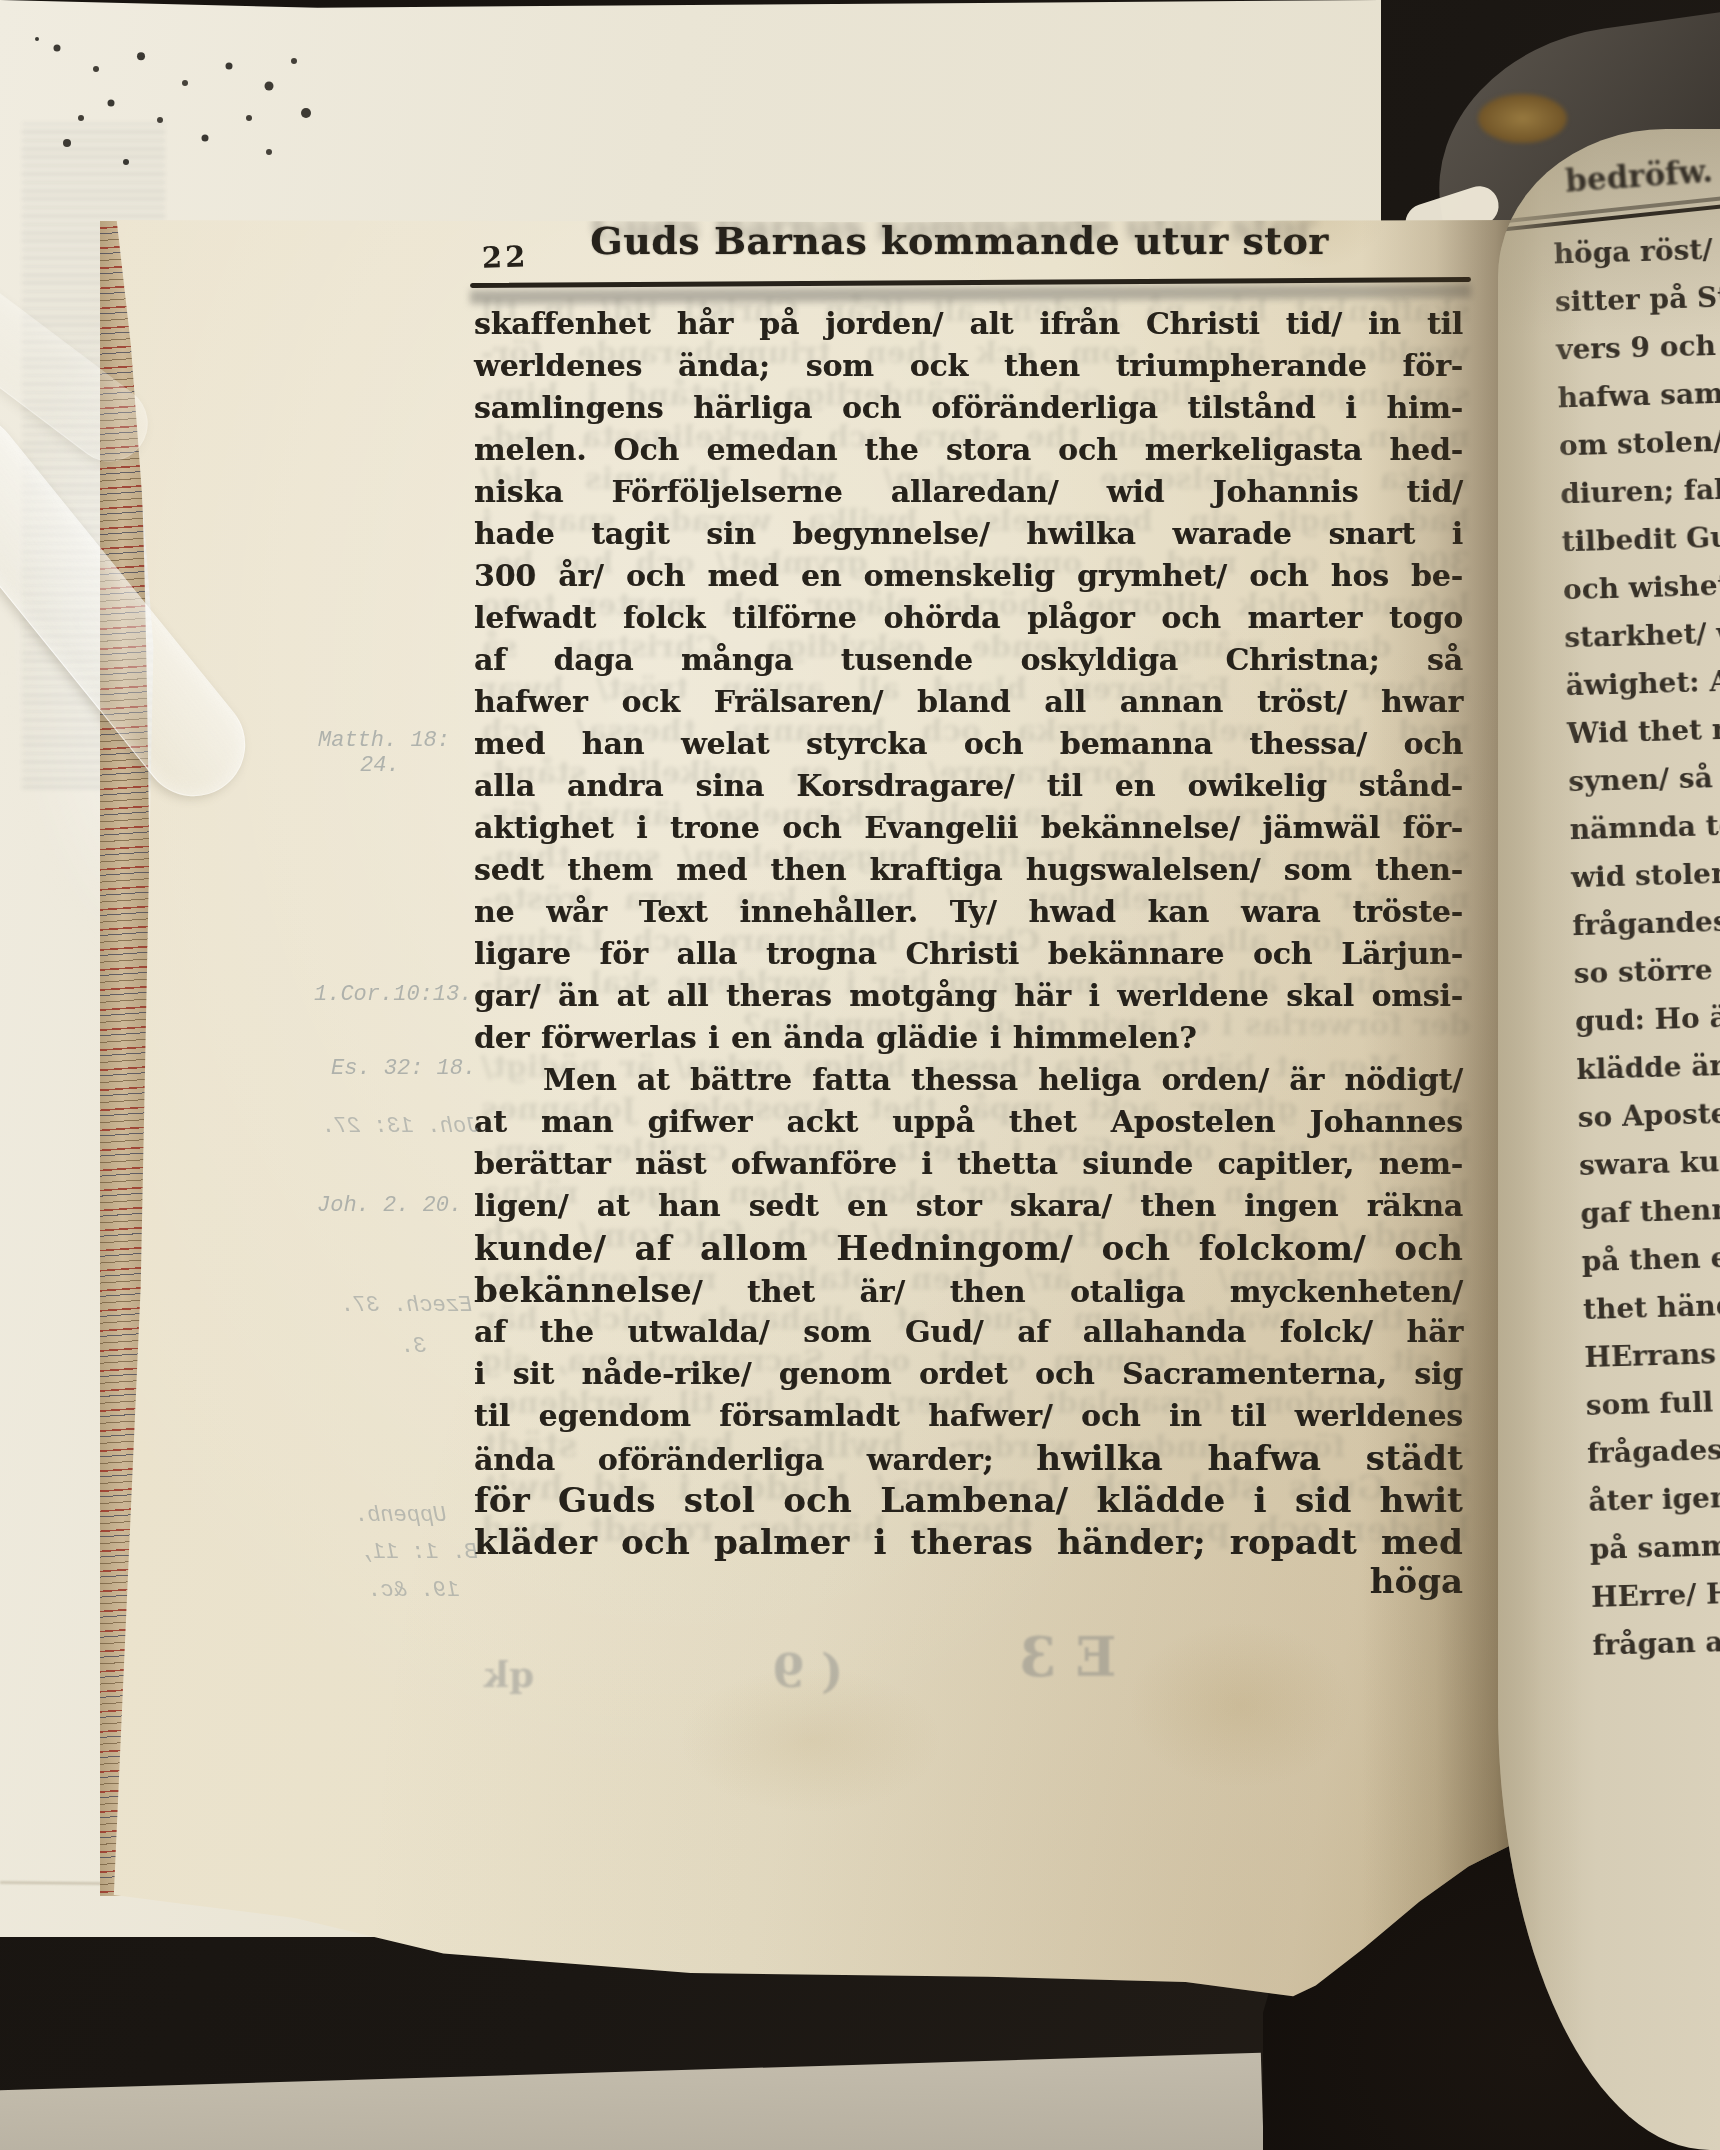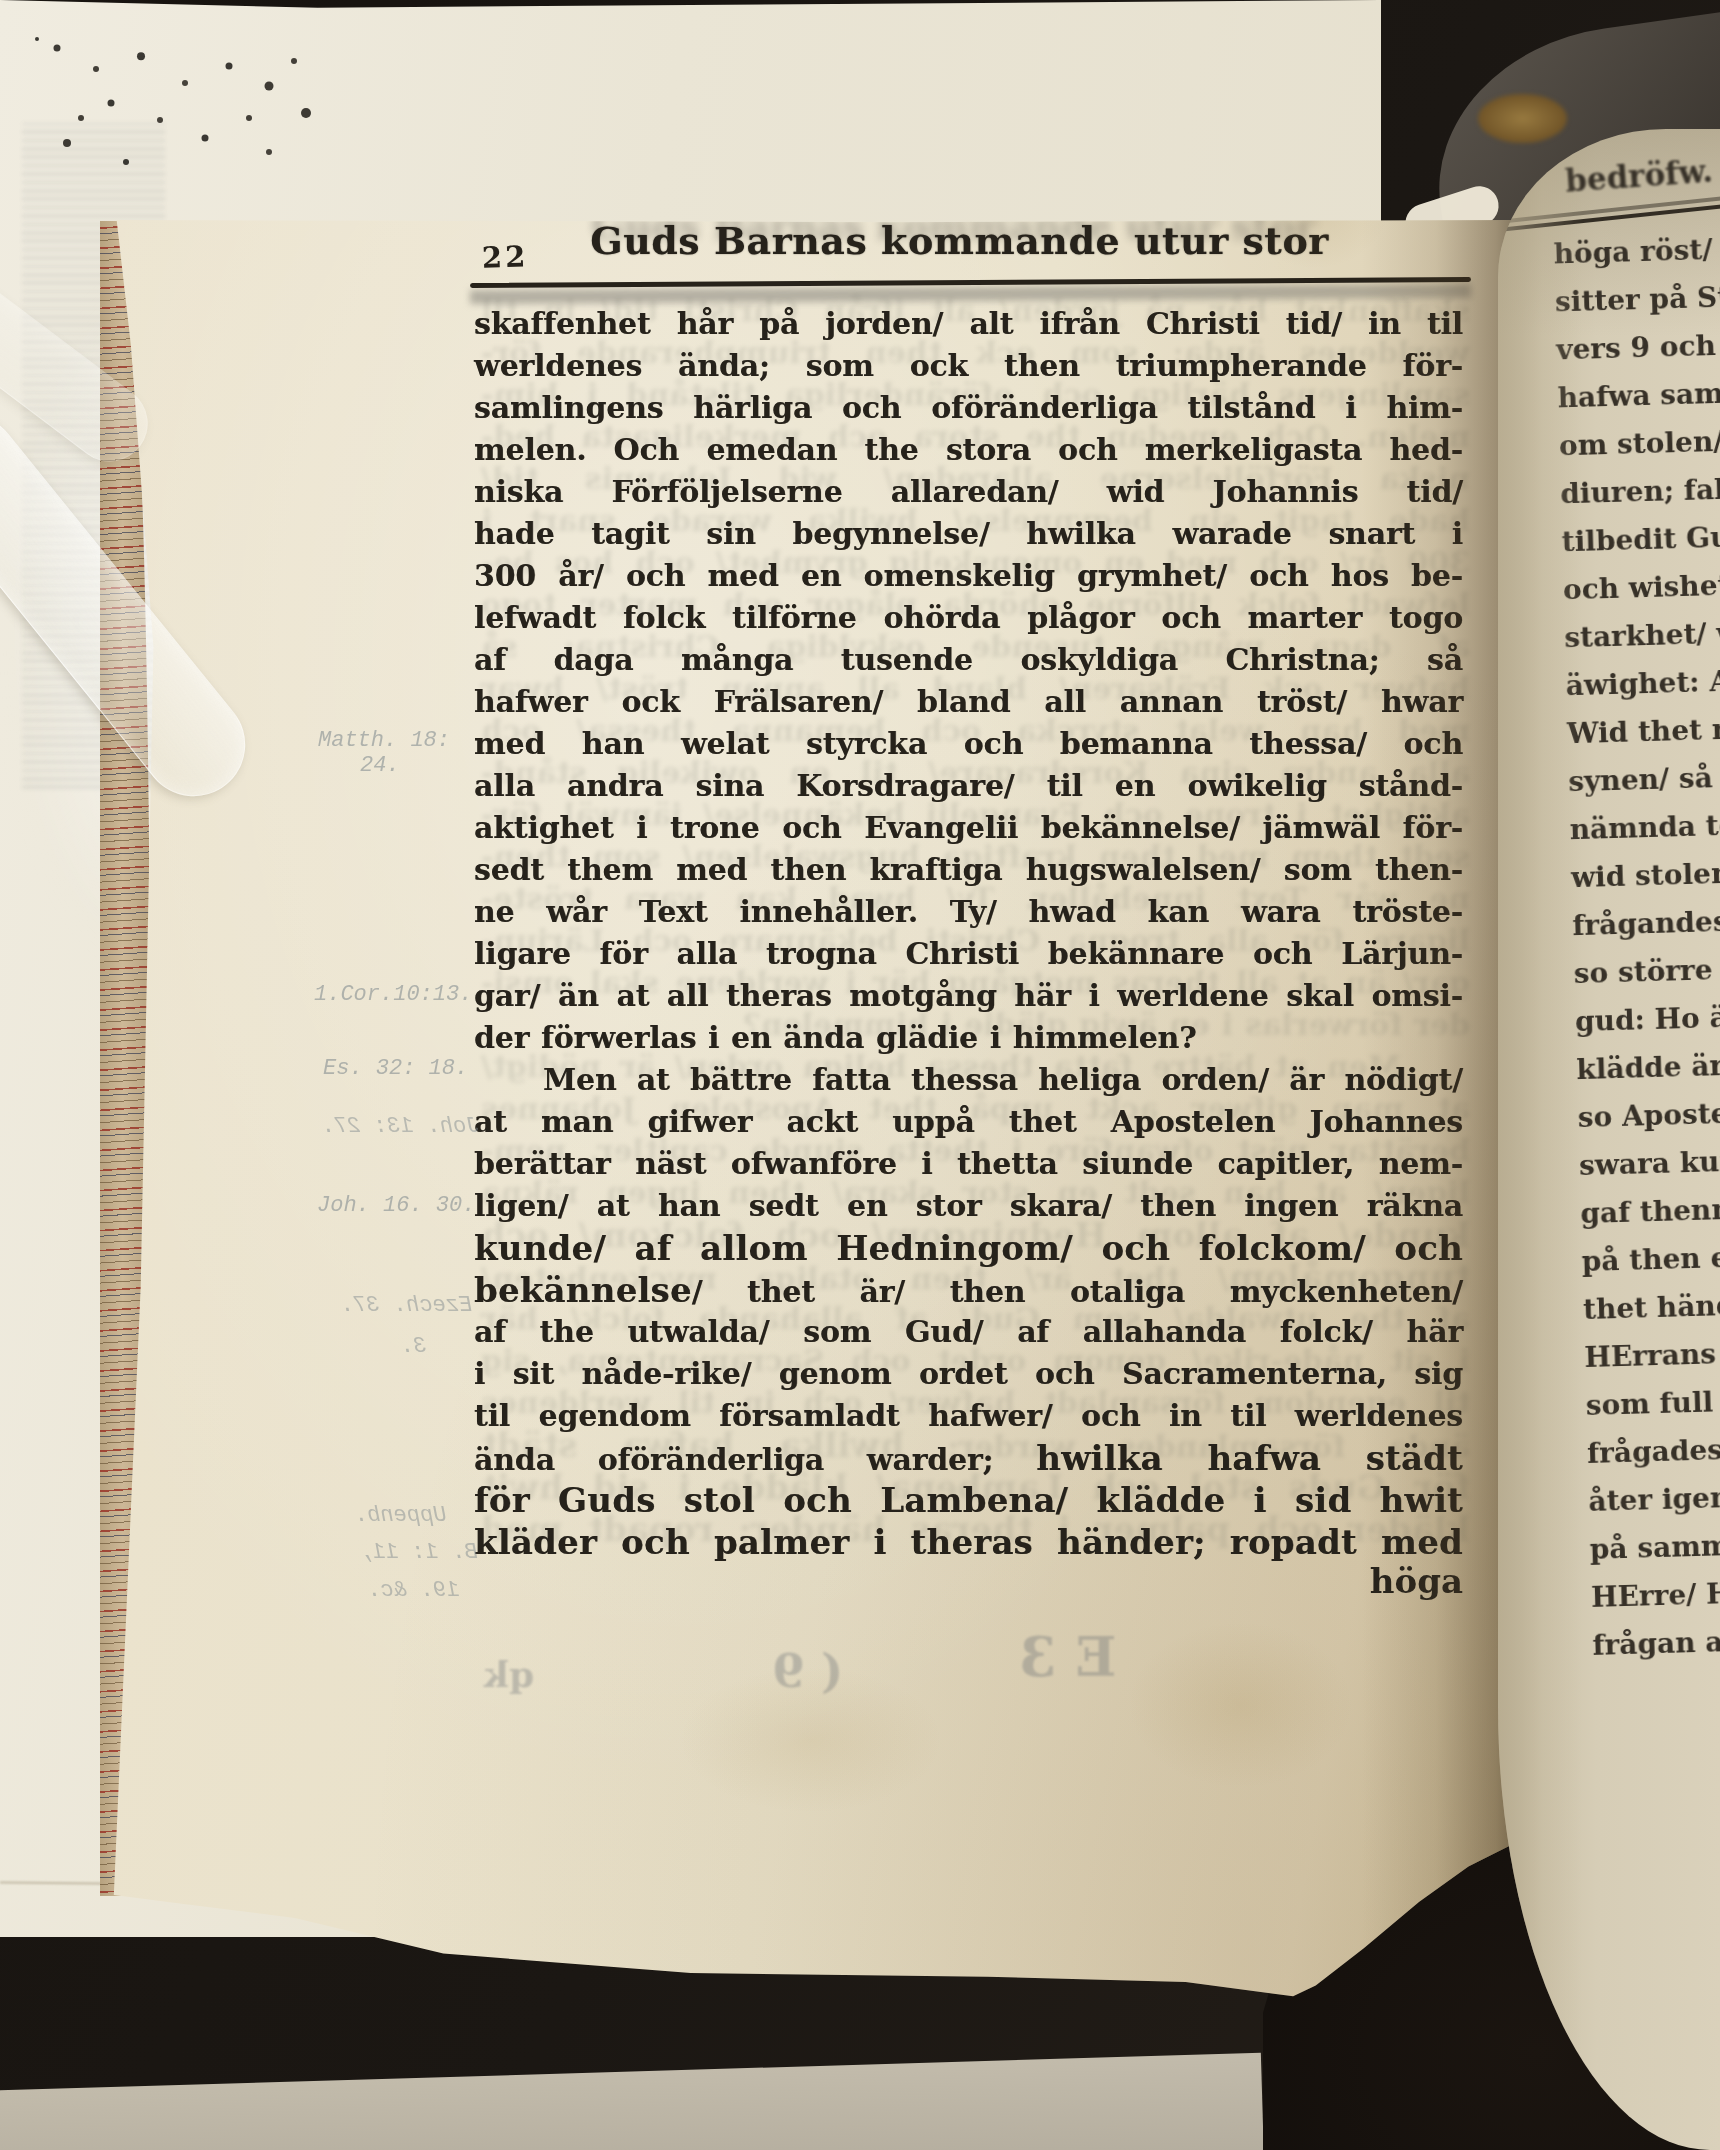--- a/index.html
+++ b/index.html
@@ -237,23 +237,23 @@
         <div class="line"><span>til egendom församladt hafwer/ och in til werldenes</span></div>
         <div class="line"><span>ända oföränderliga warder; </span><span class="emph">hwilka hafwa städt</span></div>
         <div class="line"><span class="emph">för Guds stol och Lambena/ klädde i sid hwit</span></div>
         <div class="line"><span class="emph">kläder och palmer i theras händer; ropadt med</span></div>
       </div>
     <div class="catchword">höga</div>
     <div id="margin-notes">
         <div class="margin-note" style="left: 207px; top: 508px;">Matth. 18:</div>
         <div class="margin-note" style="left: 249px; top: 533px;">24.</div>
         <div class="margin-note" style="left: 203px; top: 762px;">1.Cor.10:13.</div>
-        <div class="margin-note" style="left: 212px; top: 836px;">Es. 32: 18.</div>
+        <div class="margin-note" style="left: 220px; top: 836px;">Es. 32: 18.</div>
         <div class="margin-note mirrored" style="left: 210px; top: 894px;">Joh. 13: 27.</div>
-        <div class="margin-note" style="left: 206px; top: 973px;">Joh. 16. 30.</div>
+        <div class="margin-note" style="left: 206px; top: 973px;">Joh. 2. 20.</div>
         <div class="margin-note mirrored" style="left: 229px; top: 1073px;">Ezech. 37.</div>
         <div class="margin-note mirrored" style="left: 289px; top: 1114px;">3.</div>
         <div class="margin-note mirrored" style="left: 243px; top: 1283px;">Uppenb.</div>
         <div class="margin-note mirrored" style="left: 248px; top: 1320px;">B. 1: 11,</div>
         <div class="margin-note mirrored" style="left: 256px; top: 1358px;">19. &amp;c.</div>
       </div>
     <div id="ghost-marks">
         <div class="ghost-mark" style="left: 908px; top: 1405px; font-size: 54px;">E 3</div>
         <div class="ghost-mark" style="left: 661px; top: 1423px; font-size: 47px;">( 9</div>
         <div class="ghost-mark" style="left: 373px; top: 1433px; font-size: 36px;">qk</div>

